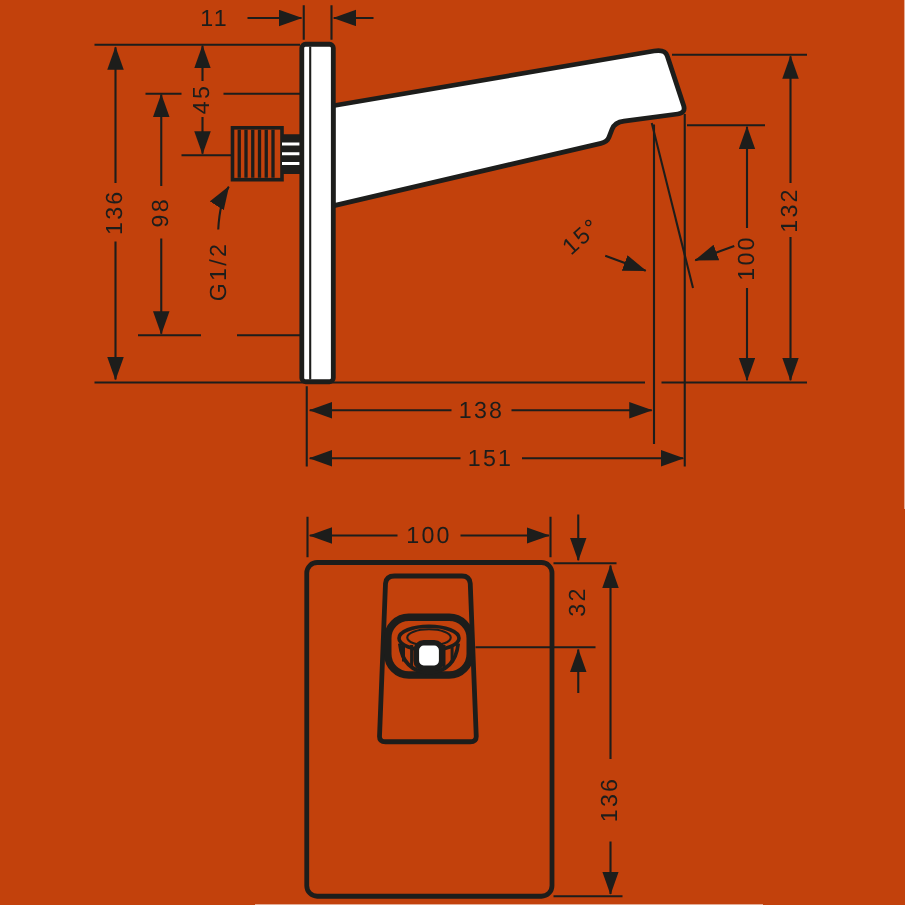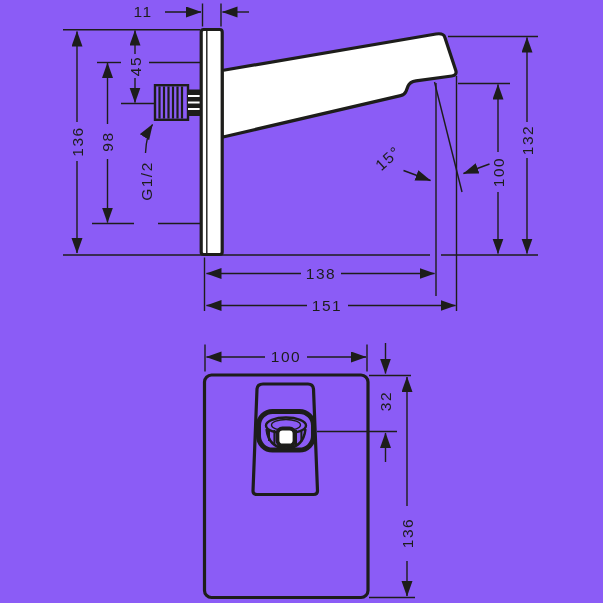--- a/index.html
+++ b/index.html
@@ -1,16 +1,16 @@
 <!DOCTYPE html>
 <html><head>
 <meta charset="utf-8">
 <style>
   html,body{margin:0;padding:0;background:#ffffff;}
-  .stage{position:relative;width:603px;height:603px;background:#8b5cf6;overflow:hidden;
+  .stage{position:relative;width:603px;height:603px;background:#c2410c;overflow:hidden;
          font-family:"Liberation Sans", sans-serif;}
   svg{display:block}
   svg text{font-family:"Liberation Sans", sans-serif;font-size:15.5px;fill:#1d1d1b;
            letter-spacing:1.5px;}
   .thin{stroke:#1d1d1b;stroke-width:1.4;fill:none;}
   .med{stroke:#1d1d1b;stroke-width:2.4;fill:none;}
   .thick{stroke:#1d1d1b;stroke-width:3.2;fill:#fff;stroke-linejoin:round;}
   .thickn{stroke:#1d1d1b;stroke-width:3.2;fill:none;stroke-linejoin:round;}
   .heavy{stroke:#1d1d1b;stroke-width:5;fill:none;stroke-linejoin:round;}
 </style>

